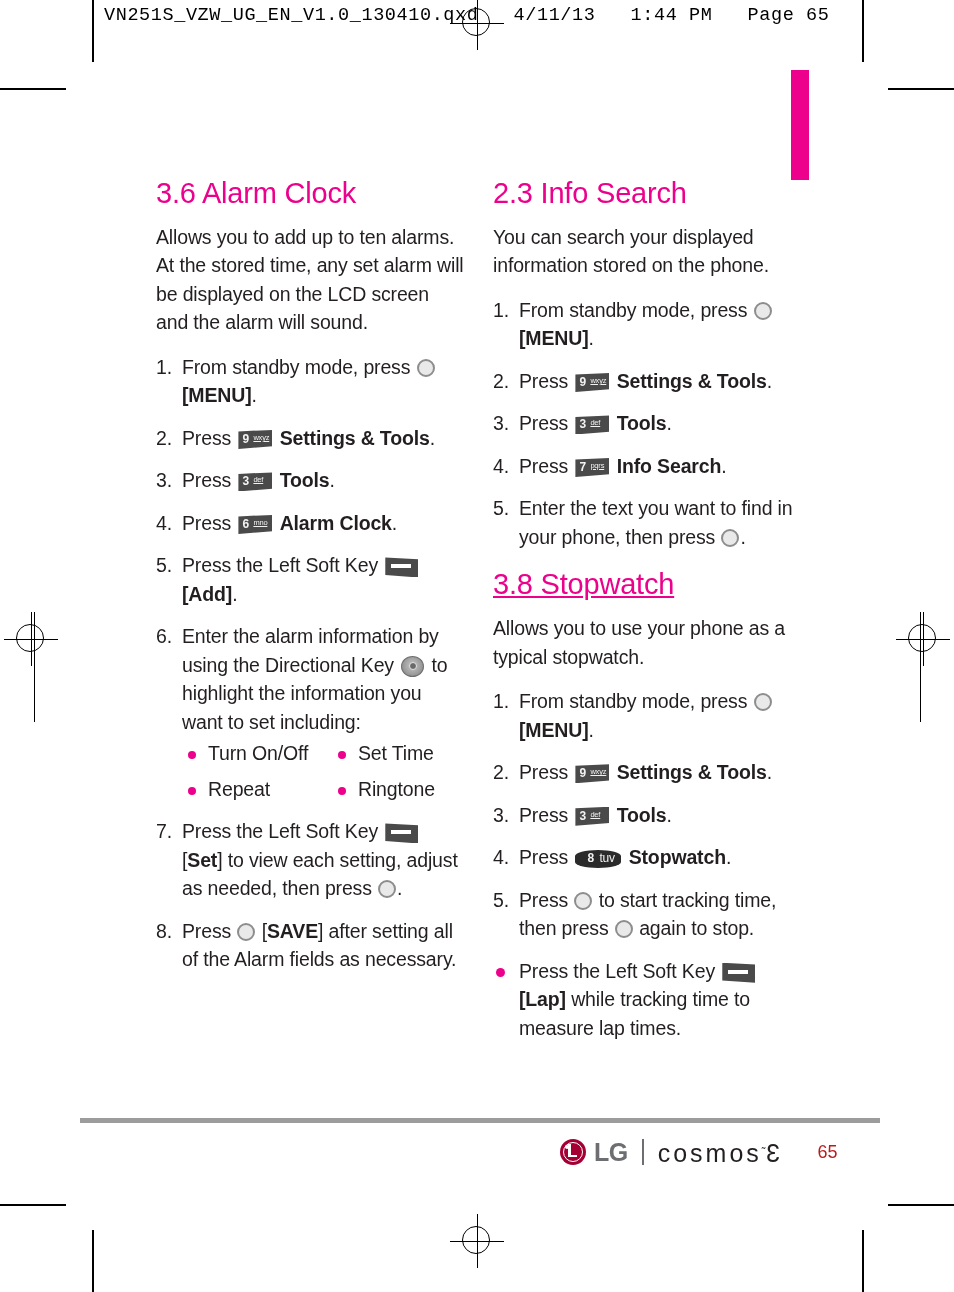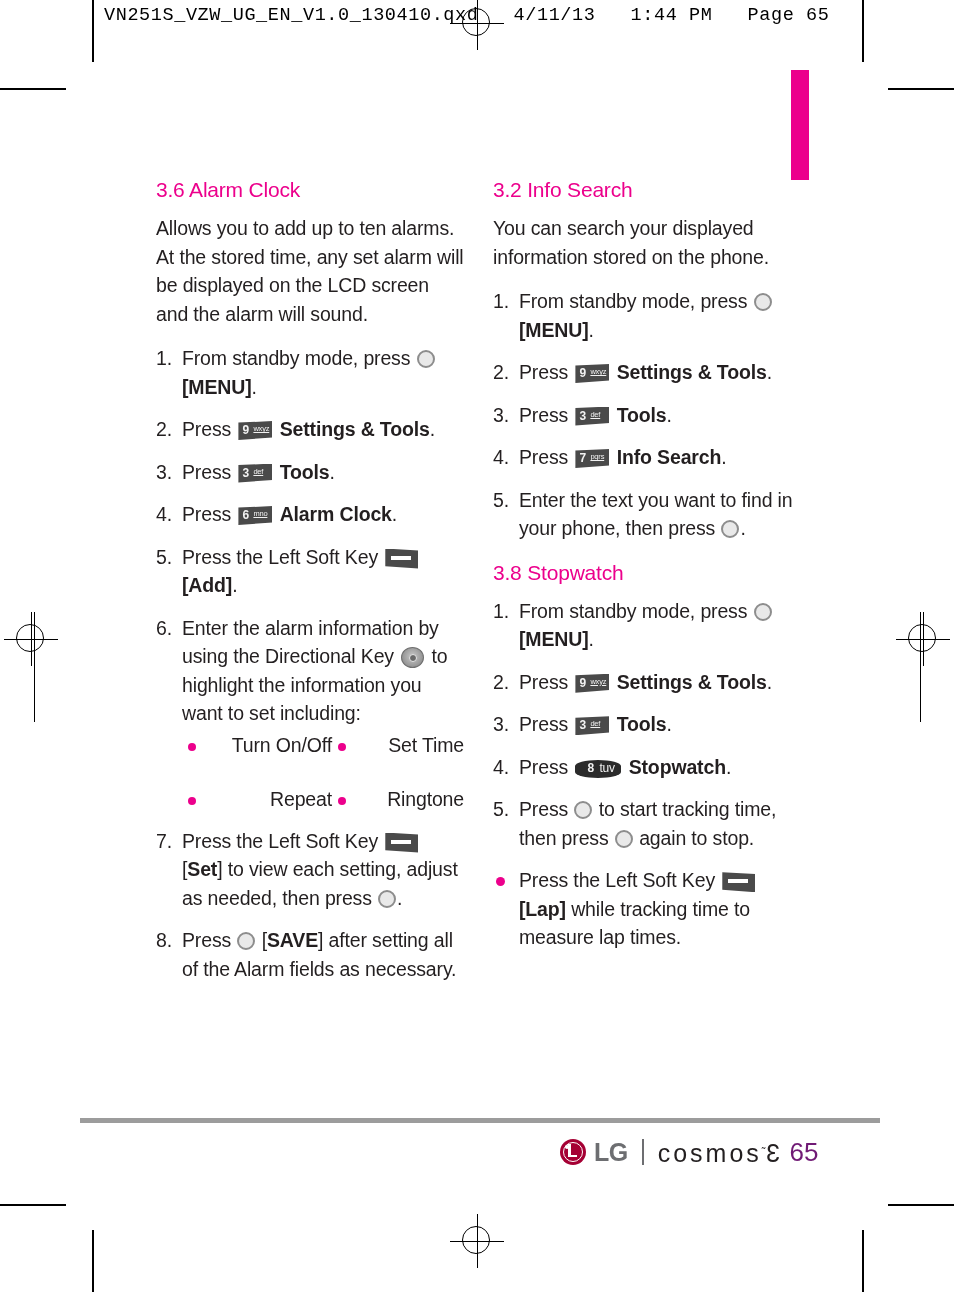--- a/index.html
+++ b/index.html
@@ -30,40 +30,40 @@
 
   
   .page{position:absolute;left:0;top:0;width:954px;height:1292px;}
 
   .col{position:absolute;top:178px;width:308px;}
   .col-left{left:156px;}
   .col-right{left:493px;}
 
   h2.sec{
     font-family:"Liberation Sans", sans-serif;
-    font-size:21px;font-weight:400;color:#ec008c;
+    font-size:29px;font-weight:400;color:#ec008c;
     margin:0 0 13px 0;line-height:1.1;letter-spacing:-0.2px;
   }
 
   p.intro{
     margin:0 0 16px 0;font-size:19.5px;line-height:28.5px;color:#231f20;
     letter-spacing:-0.15px;
   }
 
   ol.steps{margin:0;padding:0;list-style:none;}
   ol.steps>li{
     position:relative;padding-left:26px;margin-bottom:14px;
     font-size:19.5px;line-height:28.5px;letter-spacing:-0.15px;
   }
   ol.steps>li>.num{position:absolute;left:0;top:0;width:24px;}
   b.bk{font-weight:bold;}
 
   
   ul.dots{margin:4px 0 12px 0;padding:0;list-style:none;
-          display:grid;grid-template-columns:150px 1fr;row-gap:27px;text-align:right;}
+          display:grid;grid-template-columns:150px 1fr;row-gap:9px;}
   ul.dots li{position:relative;padding-left:26px;font-size:19.5px;line-height:27px;}
   ul.dots li .dot{position:absolute;left:6px;top:11px;width:8px;height:8px;border-radius:50%;background:#ec008c;}
 
   ul.subdot{margin:0;padding:0;list-style:none;}
   ul.subdot>li{position:relative;padding-left:26px;margin-bottom:14px;
     font-size:19.5px;line-height:28.5px;letter-spacing:-0.15px;}
   ul.subdot>li .dot{position:absolute;left:3px;top:11px;width:9px;height:9px;border-radius:50%;background:#ec008c;}
 
   
   .ico{display:inline-block;vertical-align:-4px;position:relative;}
@@ -115,21 +115,21 @@
     background:#a50034;display:inline-block;}
   .lg-badge .f1{position:absolute;left:8px;top:5px;width:2.5px;height:13px;background:#fff;}
   .lg-badge .f2{position:absolute;left:8px;top:15.5px;width:9px;height:2.5px;background:#fff;}
   .lg-badge .f3{position:absolute;left:5px;top:6px;width:4px;height:4px;border-radius:50%;background:#fff;}
   .lg-badge .f4{position:absolute;left:3px;top:3px;width:20px;height:20px;border-radius:50%;border:1.5px solid #fff;box-sizing:border-box;}
   .lg-word{font-size:25px;font-weight:bold;color:#6d6e71;letter-spacing:-0.5px;line-height:26px;}
   .lg-sep{width:2px;height:26px;background:#6d6e71;margin:0 6px;}
   .cosmos{font-size:25px;color:#231f20;letter-spacing:3px;line-height:26px;font-weight:400;}
   .cosmos .tm{font-size:11px;vertical-align:7px;letter-spacing:0;}
   .cosmos .three{display:inline-block;transform:scaleX(-1);letter-spacing:0;}
-  .pageno{font-size:26px;color:#701a75;margin-left:2px;line-height:26px;}
+  .pageno{font-size:18px;color:#b91c1c;margin-left:30px;line-height:26px;}
 </style>
 </head>
 <body>
 
 <div class="reg" style="left:4px;top:612px;">
     <span></span>
   </div>
 <div class="reg" style="left:896px;top:612px;">
     <span></span>
   </div>
@@ -220,21 +220,21 @@
         <span class="num">8.</span><span>Press</span>
         <span class="ico ico-ok"></span>
         <span>[</span><b class="bk">SAVE</b><span>]</span><span> after setting all of the Alarm fields as necessary.</span>
       </li>
 
     </ol>
   </div>
 
   <div class="col col-right">
 
-    <h2 class="sec">3.2 Info Search</h2>
+    <h2 class="sec">2.3 Info Search</h2>
     <p class="intro">You can search your displayed information stored on the phone.</p>
 
     <ol class="steps">
       <li>
         <span class="num">1.</span><span>From standby mode, press</span>
         <span class="ico ico-ok"></span><br>
         <b class="bk">[MENU]</b><span>.</span>
       </li>
       <li>
         <span class="num">2.</span><span>Press</span>
@@ -250,21 +250,22 @@
         <span class="num">4.</span><span>Press</span>
         <span class="ico ico-key"><span class="kn">7</span><span class="kl">pqrs</span></span>
         <b class="bk">Info Search</b><span>.</span>
       </li>
       <li>
         <span class="num">5.</span><span>Enter the text you want to find in your phone, then press</span>
         <span class="ico ico-ok"></span><span>.</span>
       </li>
     </ol>
 
-    <h2 class="sec" style="margin-top:18px;">3.8 Stopwatch</h2>
+    <h2 class="sec" style="margin-top:18px;text-decoration:underline;">3.8 Stopwatch</h2>
+    <p class="intro">Allows you to use your phone as a typical stopwatch.</p>
 
     <ol class="steps">
       <li>
         <span class="num">1.</span><span>From standby mode, press</span>
         <span class="ico ico-ok"></span><br>
         <b class="bk">[MENU]</b><span>.</span>
       </li>
       <li>
         <span class="num">2.</span><span>Press</span>
         <span class="ico ico-key"><span class="kn">9</span><span class="kl">wxyz</span></span>

